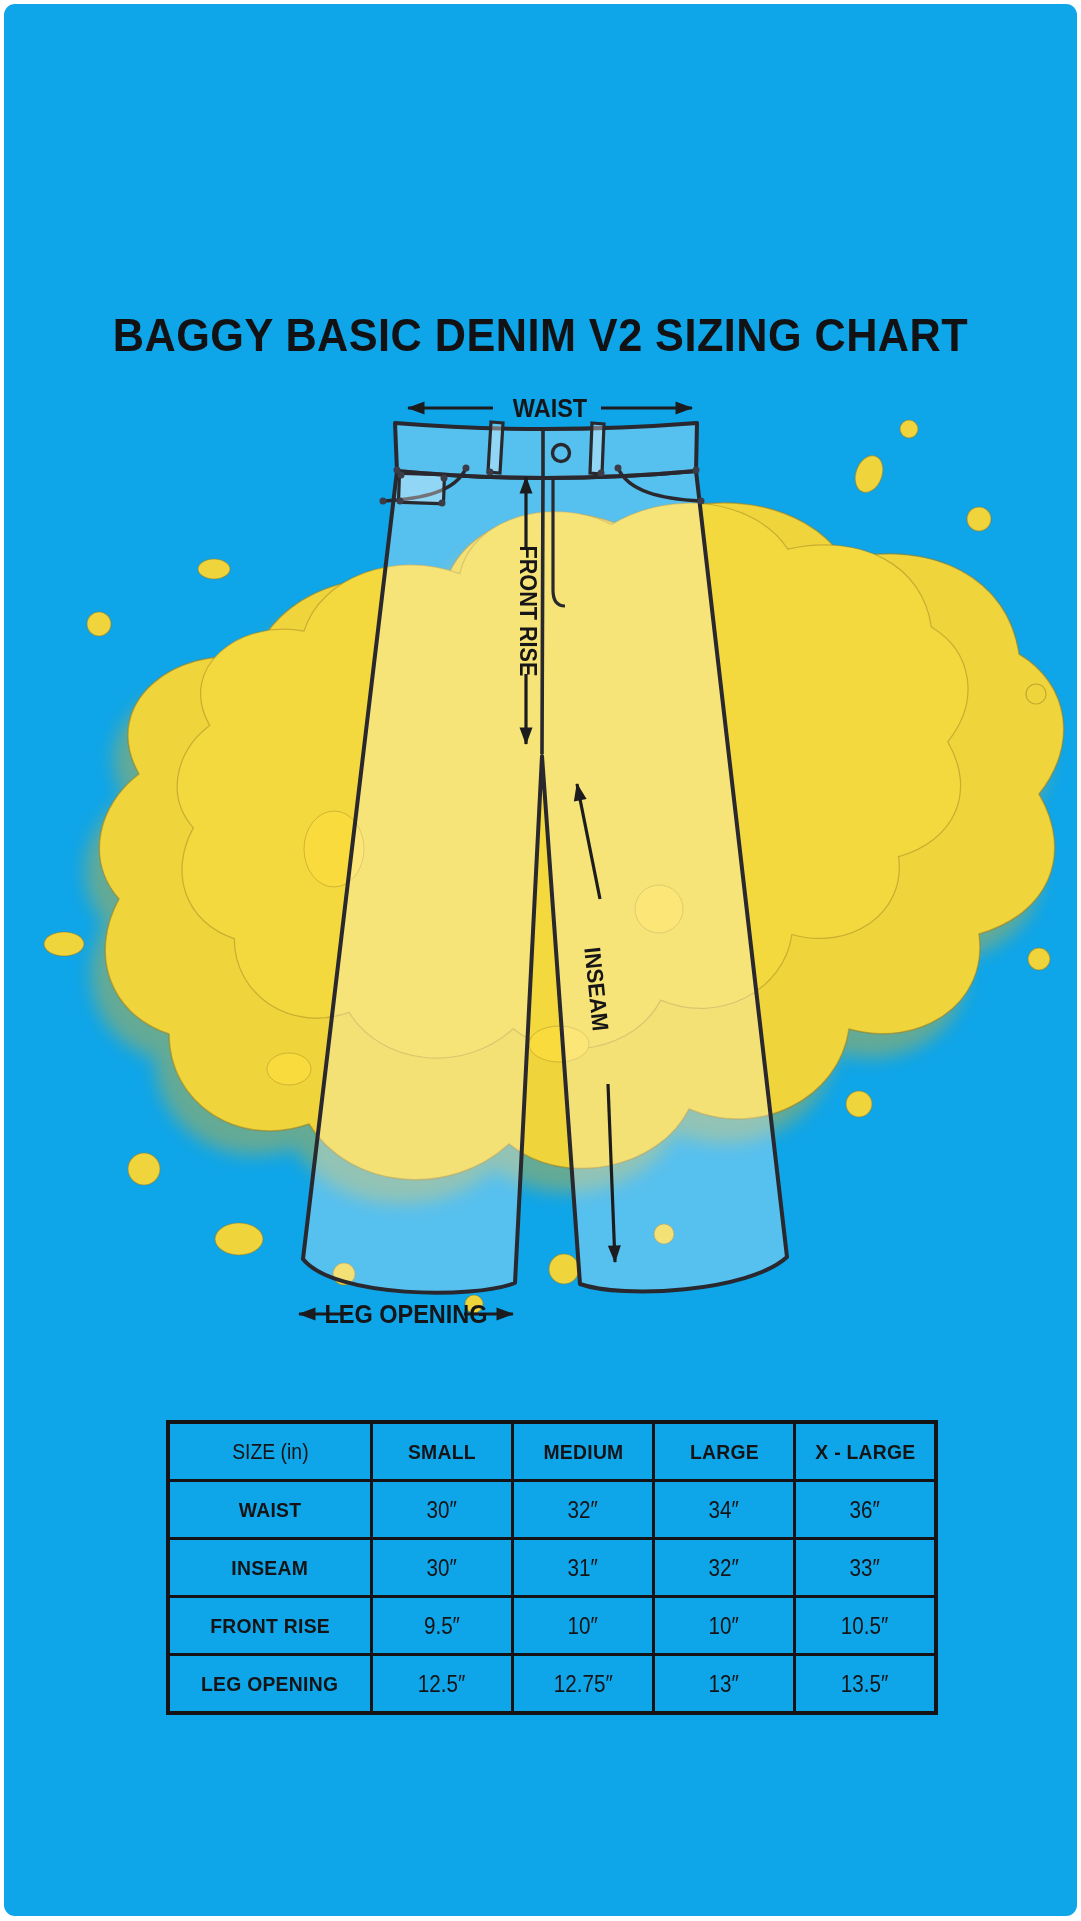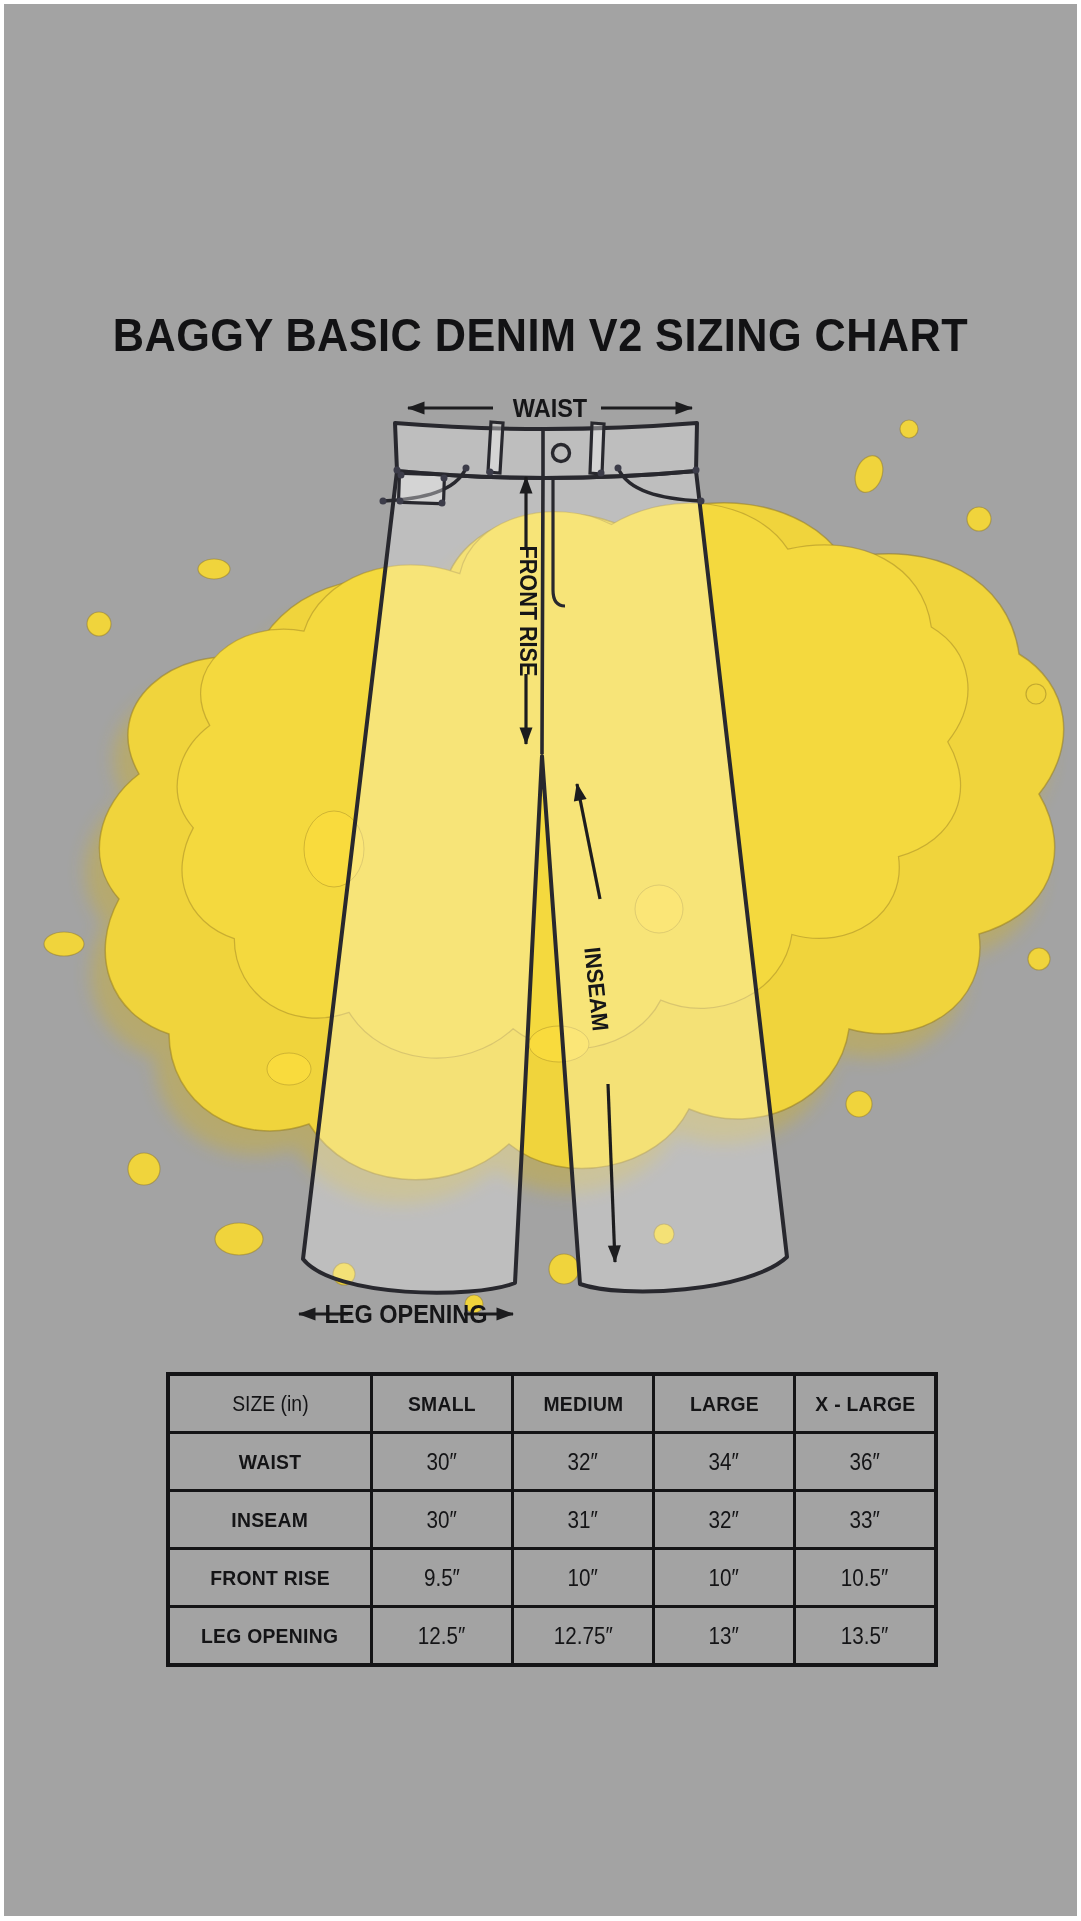--- a/index.html
+++ b/index.html
@@ -2,39 +2,39 @@
 <html><head>
 <meta charset="utf-8">
 <style>
   html,body{margin:0;padding:0;background:#ffffff;}
   .canvas{
     position:relative;width:1081px;height:1921px;background:#ffffff;
     font-family:"Liberation Sans", sans-serif;overflow:hidden;
   }
   .art{
     position:absolute;left:4px;top:4px;right:4px;bottom:5px;
-    background:#a3a3a3;overflow:hidden;
+    background:#0ea5e9;overflow:hidden;border-radius:11px;
   }
   .layer{position:absolute;left:0;top:0;width:1081px;height:1921px;}
   .title{
     position:absolute;left:0;top:306px;width:100%;
     text-align:center;font-weight:700;font-size:47px;line-height:1.05;
     color:#121214;letter-spacing:.5px;
     transform:scaleX(.92);transform-origin:50% 50%;
     white-space:nowrap;
   }
   .diag-label{
     position:absolute;color:#161618;font-weight:700;white-space:nowrap;
   }
   .lbl-waist{left:546px;top:404px;font-size:25px;transform:translate(-50%,-50%) scaleX(.94);}
   .lbl-front-rise{left:523px;top:607px;font-size:23px;transform:translate(-50%,-50%) rotate(90deg) scaleX(.94);}
   .lbl-inseam{left:592px;top:985px;font-size:23px;transform:translate(-50%,-50%) rotate(84deg) scaleX(.94);}
   .lbl-leg-opening{left:402px;top:1310px;font-size:25px;transform:translate(-50%,-50%) scaleX(.94);}
   .size-table{
-    position:absolute;left:162px;top:1368px;
+    position:absolute;left:162px;top:1416px;
     border-collapse:collapse;table-layout:fixed;
     background:transparent;color:#141416;
   }
   .size-table td{
     border:3px solid #141416;text-align:center;vertical-align:middle;
     height:55px;padding:0;
   }
   .size-table{border:4px solid #141416;}
   .col-label{width:200px;}
   .col-size{width:138px;text-decoration:underline;}

